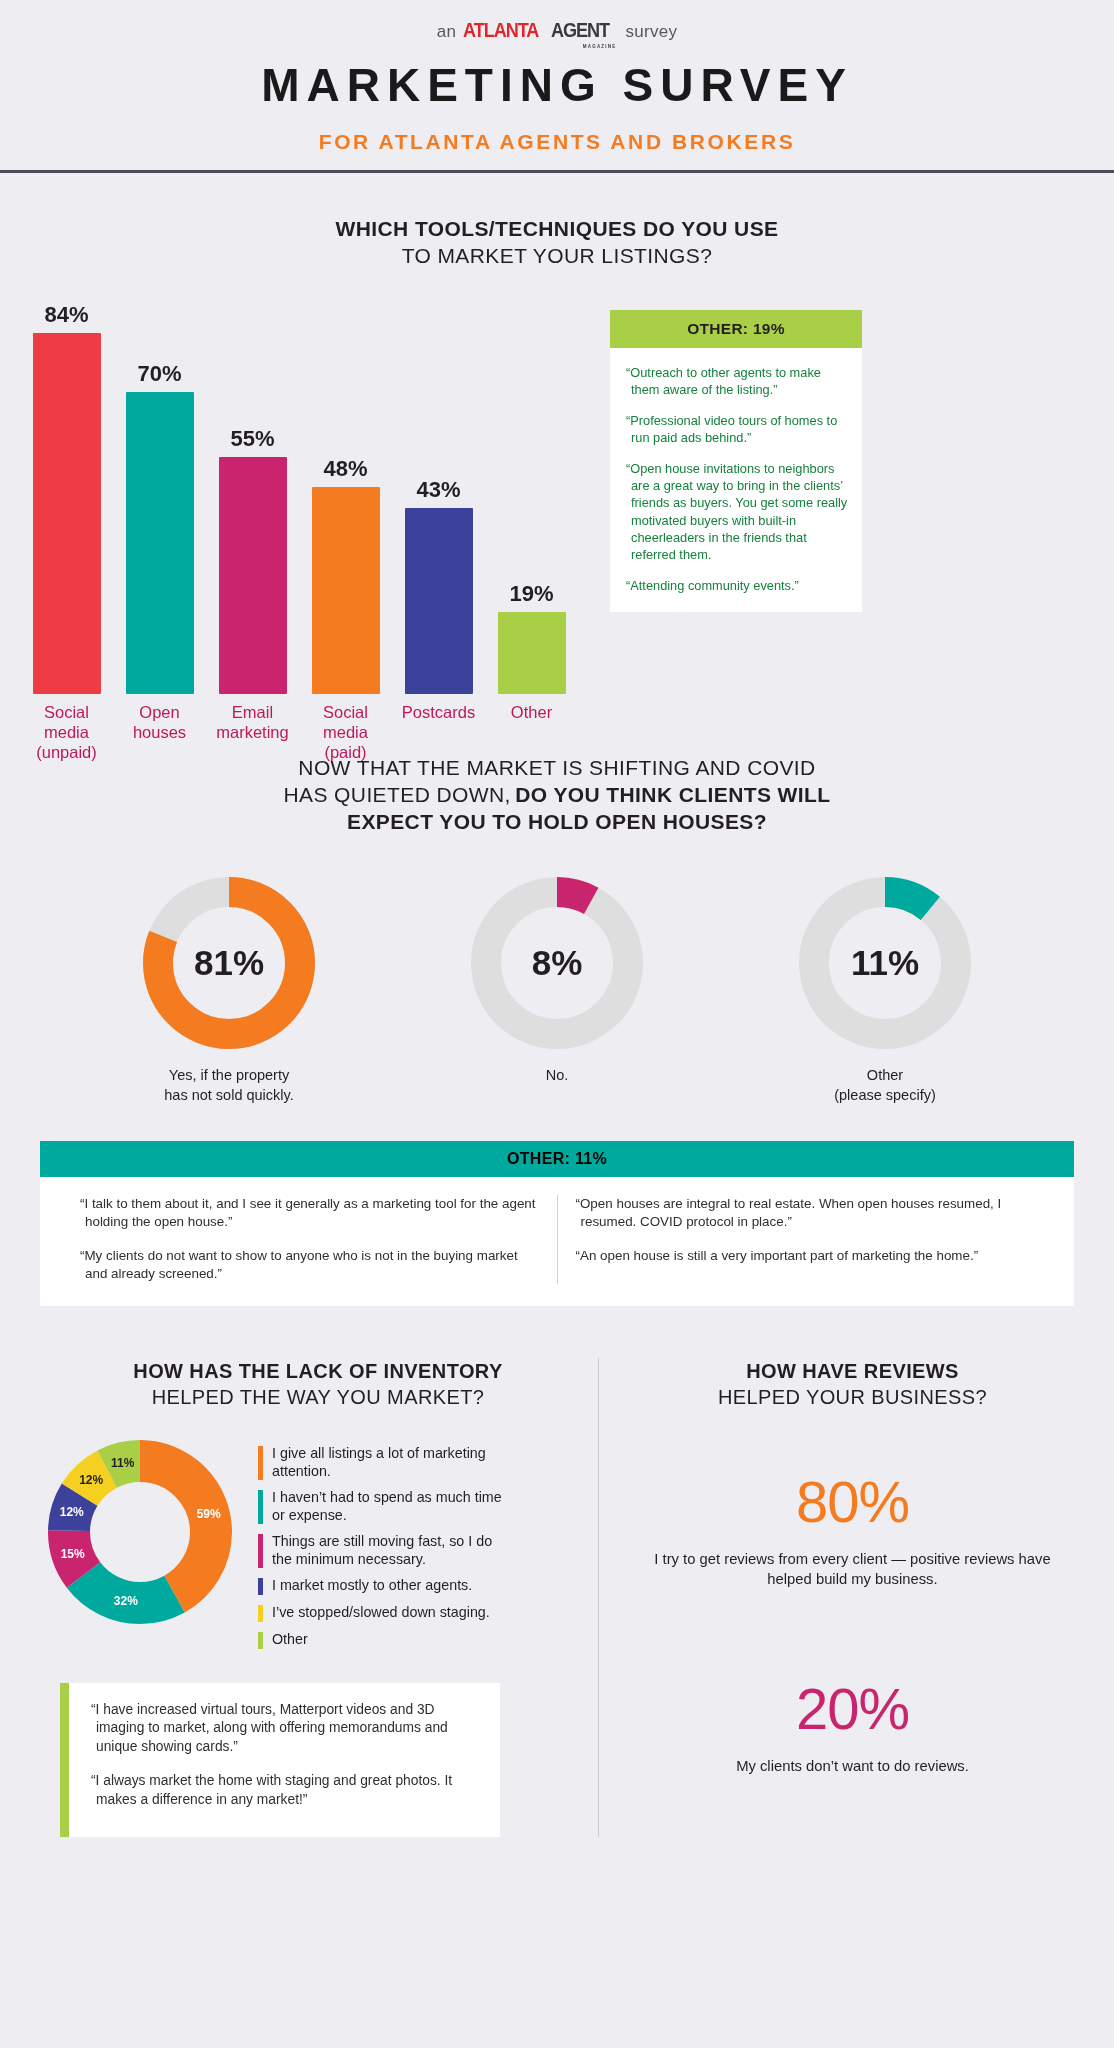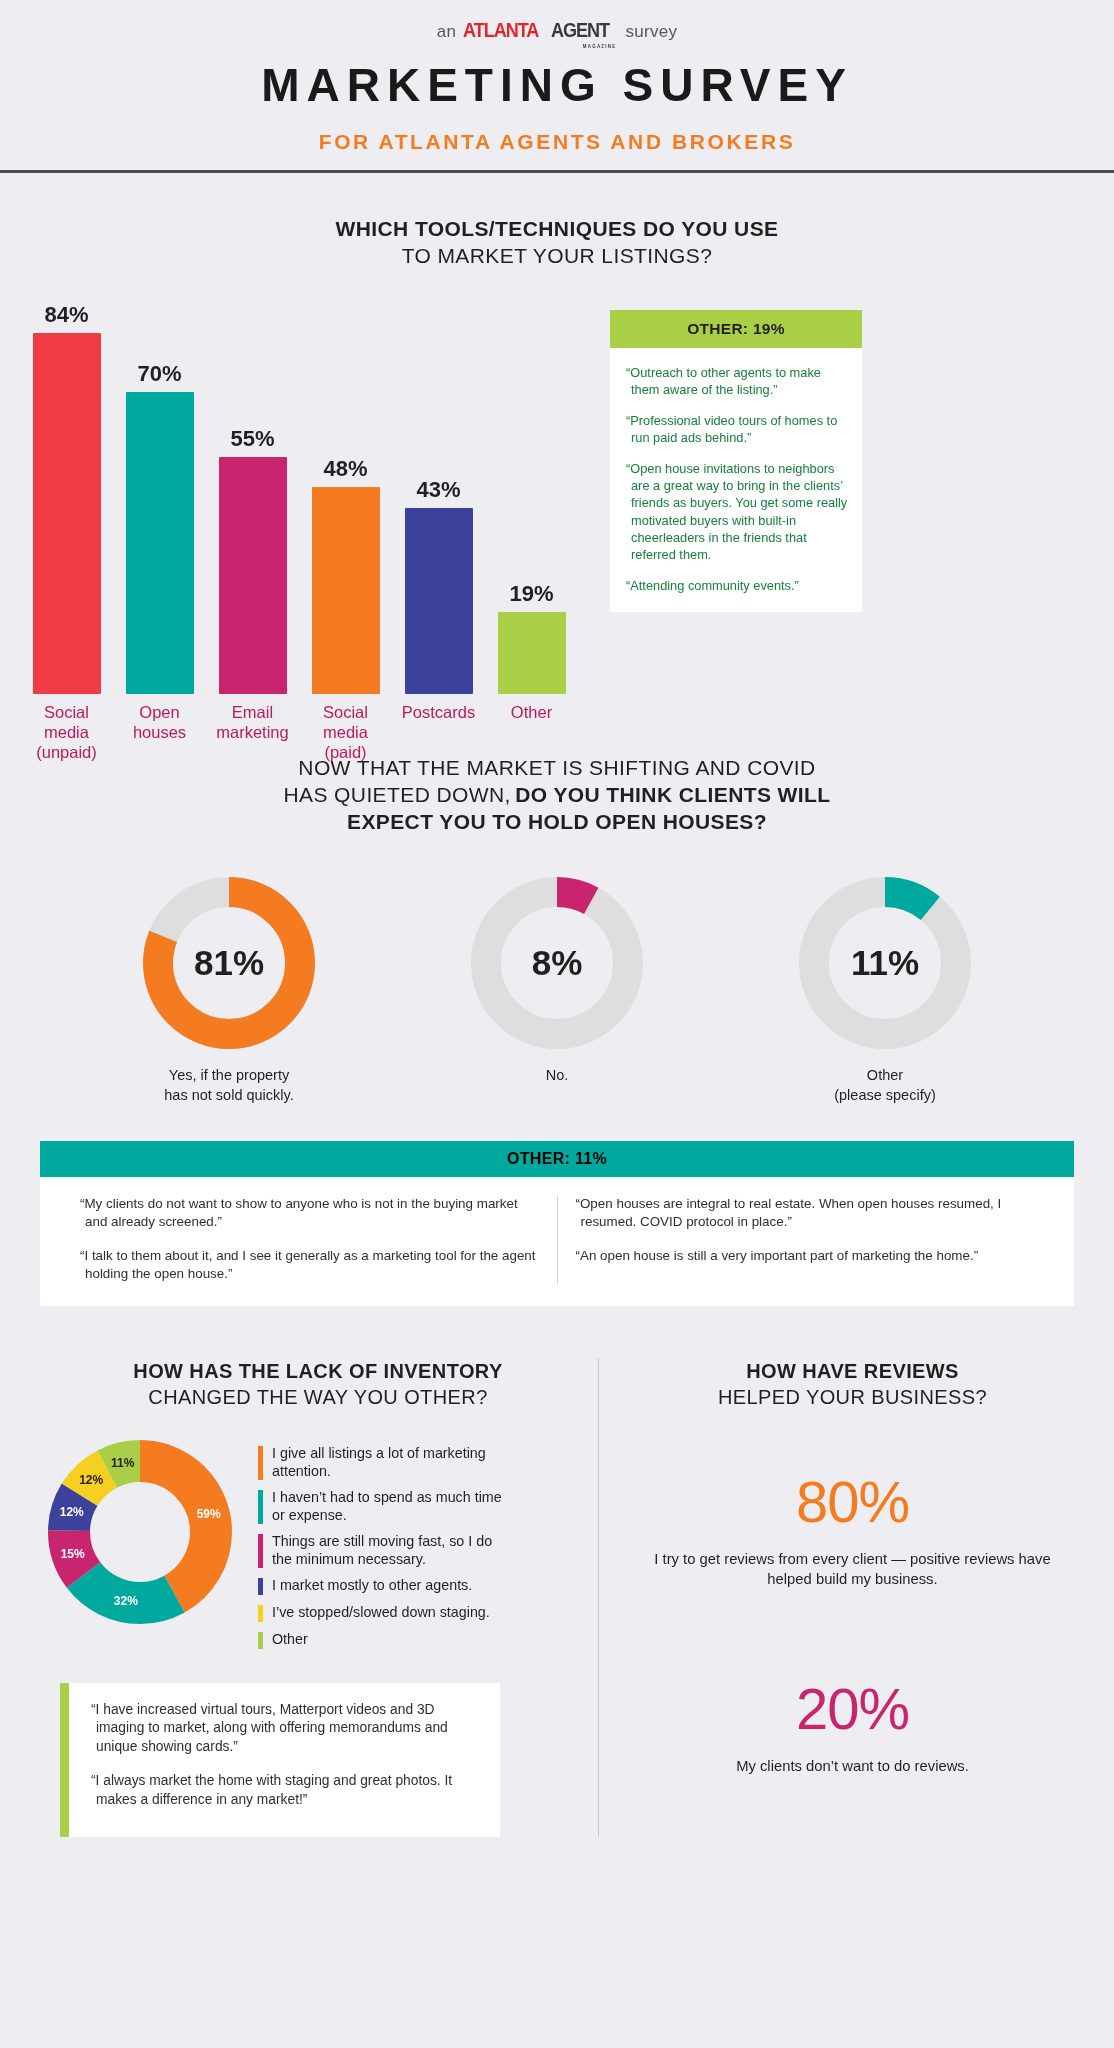--- a/index.html
+++ b/index.html
@@ -386,37 +386,37 @@
           </div>
           <div class="donut-cap">Other
 (please specify)</div>
         </div>
       </div>
 
     <div class="other11">
       <div class="other11-head" id="other11head" style="background: rgb(0, 169, 157);">OTHER: 11%</div>
       <div class="other11-body">
         <div class="o11-col" id="o11left">
+            <p>“I talk to them about it, and I see it generally as a marketing tool for the agent holding the open house.”</p>
             <p>“My clients do not want to show to anyone who is not in the buying market and already screened.”</p>
-            <p>“I talk to them about it, and I see it generally as a marketing tool for the agent holding the open house.”</p>
           </div>
         <div class="o11-col" id="o11right">
             <p>“Open houses are integral to real estate. When open houses resumed, I resumed. COVID protocol in place.”</p>
             <p>“An open house is still a very important part of marketing the home.”</p>
           </div>
       </div>
     </div>
   </div>
 
   <div class="sec3">
 
     <div class="sec3-left">
       <div class="q-head">
         <div class="q-bold">HOW HAS THE LACK OF INVENTORY</div>
-        <div class="q-light">CHANGED THE WAY YOU OTHER?</div>
+        <div class="q-light">HELPED THE WAY YOU MARKET?</div>
       </div>
 
       <div class="inv-row">
         <div class="inv-donut" id="invDonut"><svg width="184" height="184" viewBox="0 0 184 184">
               <circle cx="92" cy="92" r="71" fill="none" stroke="#f47b20" stroke-width="42" stroke-dasharray="186.66853370053397 259.4376231092167" stroke-dashoffset="0" transform="rotate(-90 92 92)"></circle>
               <circle cx="92" cy="92" r="71" fill="none" stroke="#00a99d" stroke-width="42" stroke-dasharray="101.24395048164553 344.8622063281051" stroke-dashoffset="-186.66853370053397" transform="rotate(-90 92 92)"></circle>
               <circle cx="92" cy="92" r="71" fill="none" stroke="#c9256e" stroke-width="42" stroke-dasharray="47.45810178827134 398.6480550214793" stroke-dashoffset="-287.9124841821795" transform="rotate(-90 92 92)"></circle>
               <circle cx="92" cy="92" r="71" fill="none" stroke="#3c419c" stroke-width="42" stroke-dasharray="37.96648143061707 408.13967537913356" stroke-dashoffset="-335.37058597045086" transform="rotate(-90 92 92)"></circle>
               <circle cx="92" cy="92" r="71" fill="none" stroke="#f5d020" stroke-width="42" stroke-dasharray="37.96648143061707 408.13967537913356" stroke-dashoffset="-373.33706740106794" transform="rotate(-90 92 92)"></circle>
               <circle cx="92" cy="92" r="71" fill="none" stroke="#a8cf46" stroke-width="42" stroke-dasharray="34.80260797806565 411.303548831685" stroke-dashoffset="-411.30354883168496" transform="rotate(-90 92 92)"></circle>

